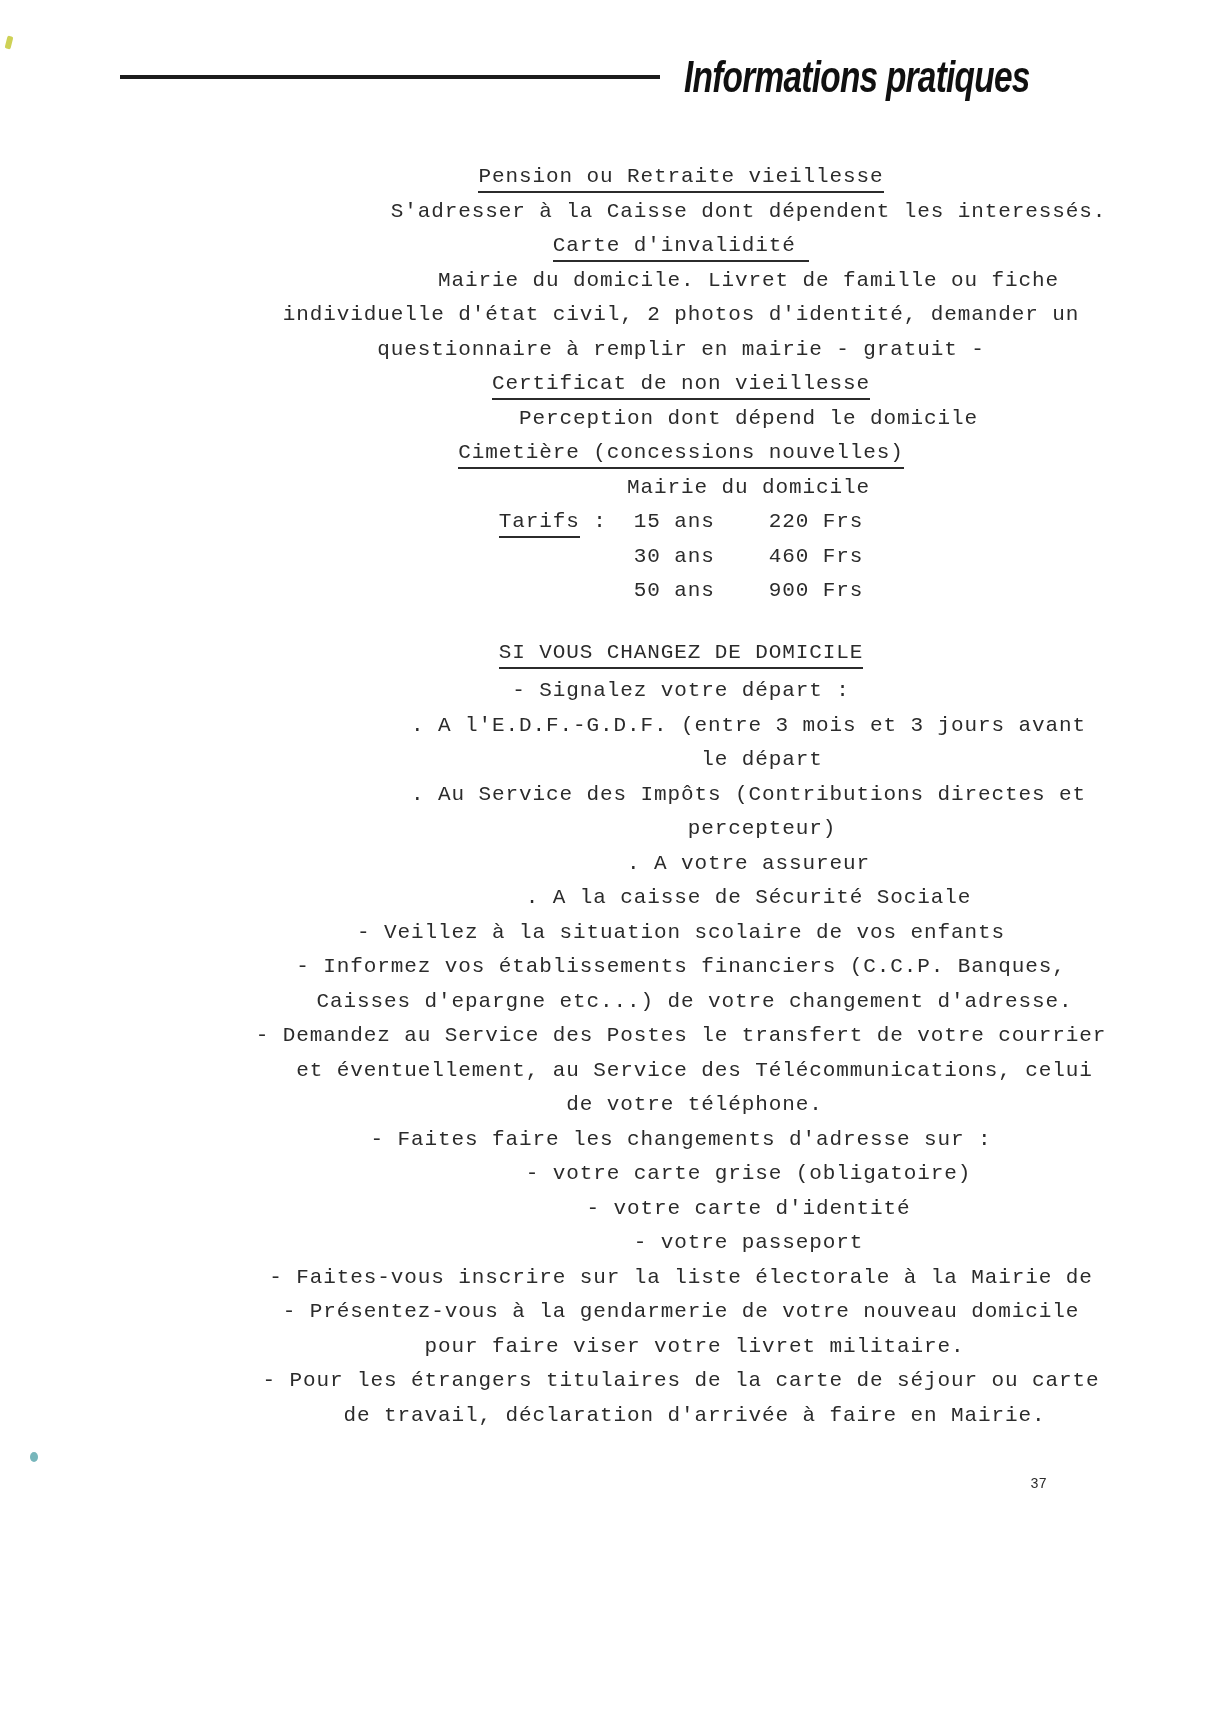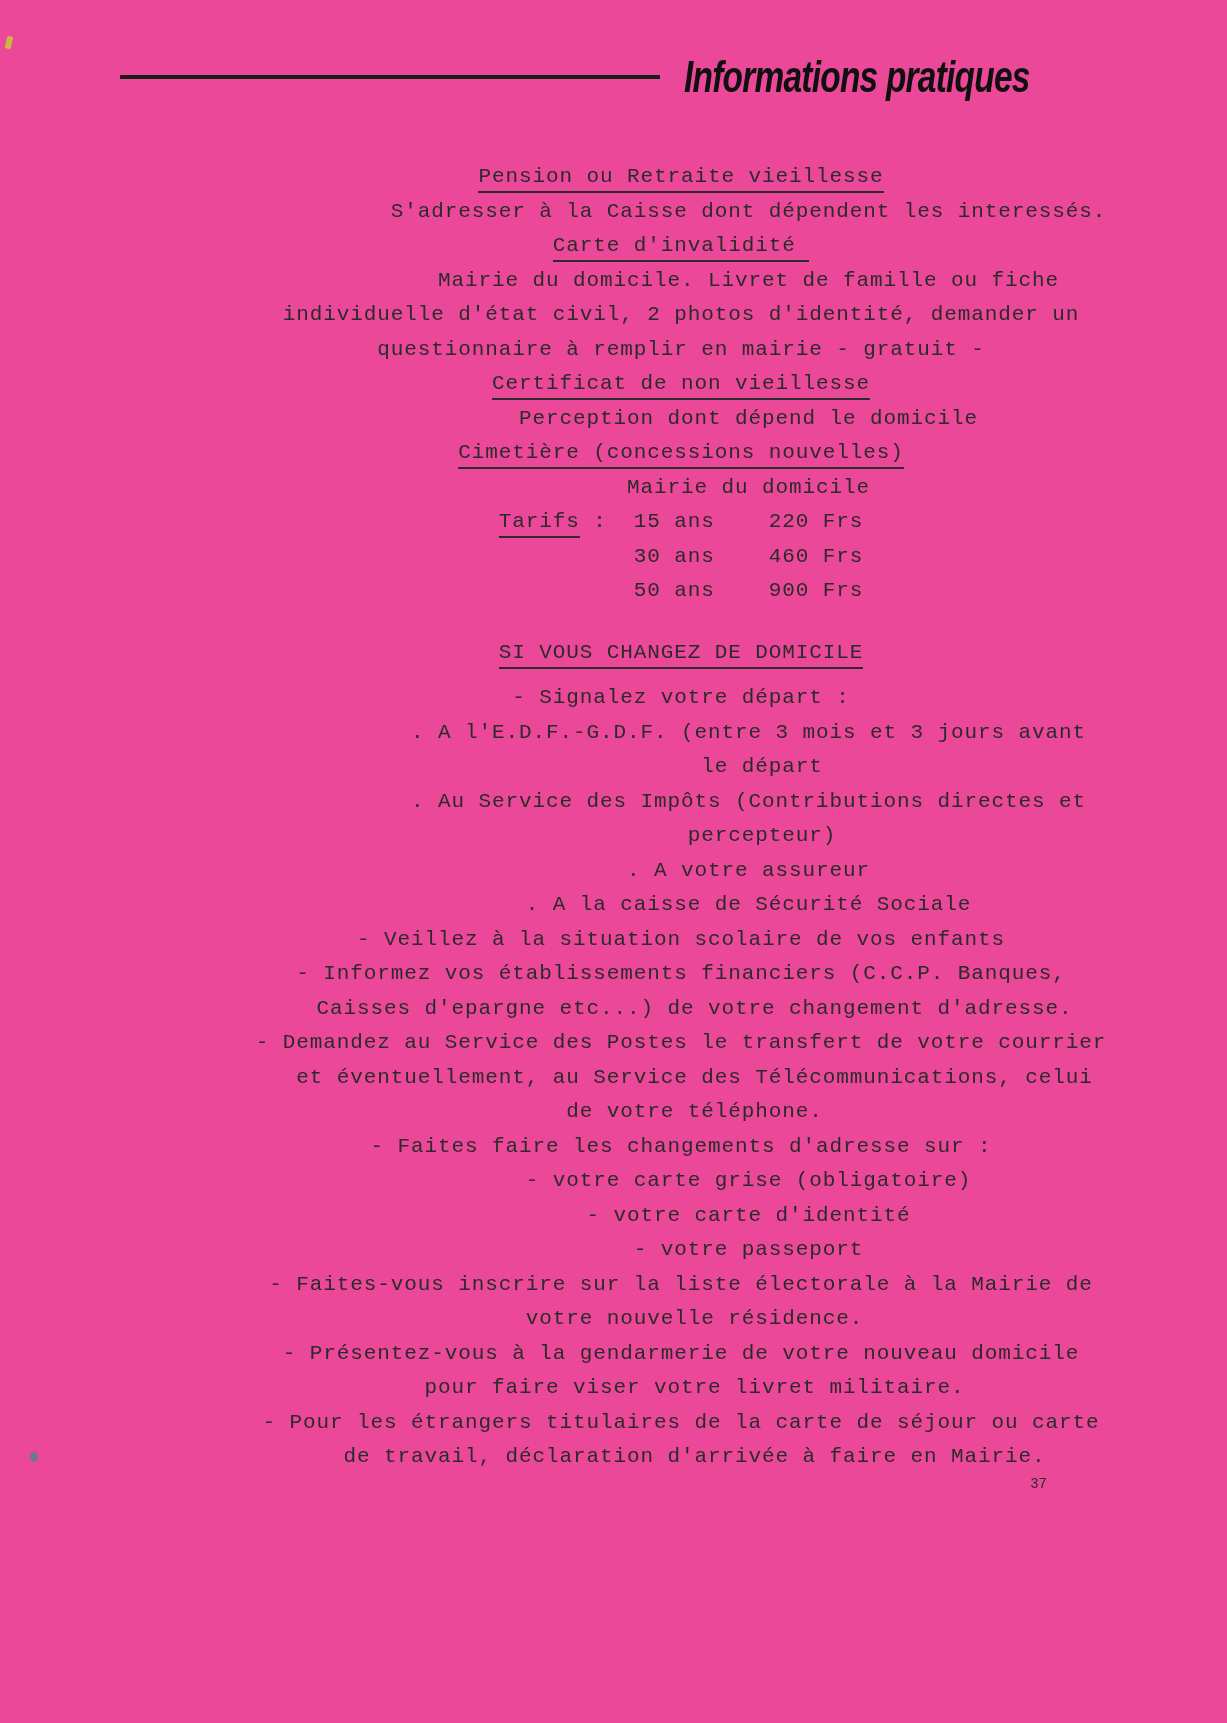--- a/index.html
+++ b/index.html
@@ -2,21 +2,21 @@
 <html lang="fr"><head>
 <meta charset="utf-8">
 <style>
   * { margin: 0; padding: 0; box-sizing: border-box; }
   html, body { background: #e9e7e1; }
   .page {
     position: relative;
     width: 1227px;
     height: 1723px;
     margin: 0 auto;
-    background: #ec4899;
+    background: #ffffff;
     color: #2b2b2b;
     overflow: hidden;
   }
   
   .masthead {
     display: flex;
     align-items: center;
     gap: 24px;
     padding: 50px 205px 0 120px;
     height: 104px;
@@ -42,21 +42,21 @@
     font-size: 21px;
     line-height: 34.5px;
     letter-spacing: 0.9px;
     color: #2b2b2b;
     text-align: center;
   }
   .line { white-space: pre; min-height: 34.5px; }
   .u { border-bottom: 2px solid #2b2b2b; padding-bottom: 3px; }
   .sec-gap-lg { }
   .sec-gap-md { margin-top: 27px; }
-  .after-heading { margin-top: 11px; }
+  .after-heading { margin-top: 4px; }
   
   .page-number {
     position: absolute;
     right: 180px;
     top: 1476px;
     font-family: "Liberation Mono", "DejaVu Sans Mono", monospace;
     font-size: 14px;
     color: #2b2b2b;
   }
   .scan-mark-top {
@@ -125,21 +125,20 @@
       <div class="line">- Informez vos établissements financiers (C.C.P. Banques,</div>
       <div class="line">  Caisses d'epargne etc...) de votre changement d'adresse.</div>
       <div class="line">- Demandez au Service des Postes le transfert de votre courrier</div>
       <div class="line">  et éventuellement, au Service des Télécommunications, celui</div>
       <div class="line">  de votre téléphone.</div>
       <div class="line">- Faites faire les changements d'adresse sur :</div>
       <div class="line">          - votre carte grise (obligatoire)</div>
       <div class="line">          - votre carte d'identité</div>
       <div class="line">          - votre passeport</div>
       <div class="line">- Faites-vous inscrire sur la liste électorale à la Mairie de</div>
-      <div class="line">  votre nouvelle résidence.</div>
       <div class="line">- Présentez-vous à la gendarmerie de votre nouveau domicile</div>
       <div class="line">  pour faire viser votre livret militaire.</div>
       <div class="line">- Pour les étrangers titulaires de la carte de séjour ou carte</div>
       <div class="line">  de travail, déclaration d'arrivée à faire en Mairie.</div>
     </section>
 
   </main>
 
   <div class="page-number">37</div>
 

